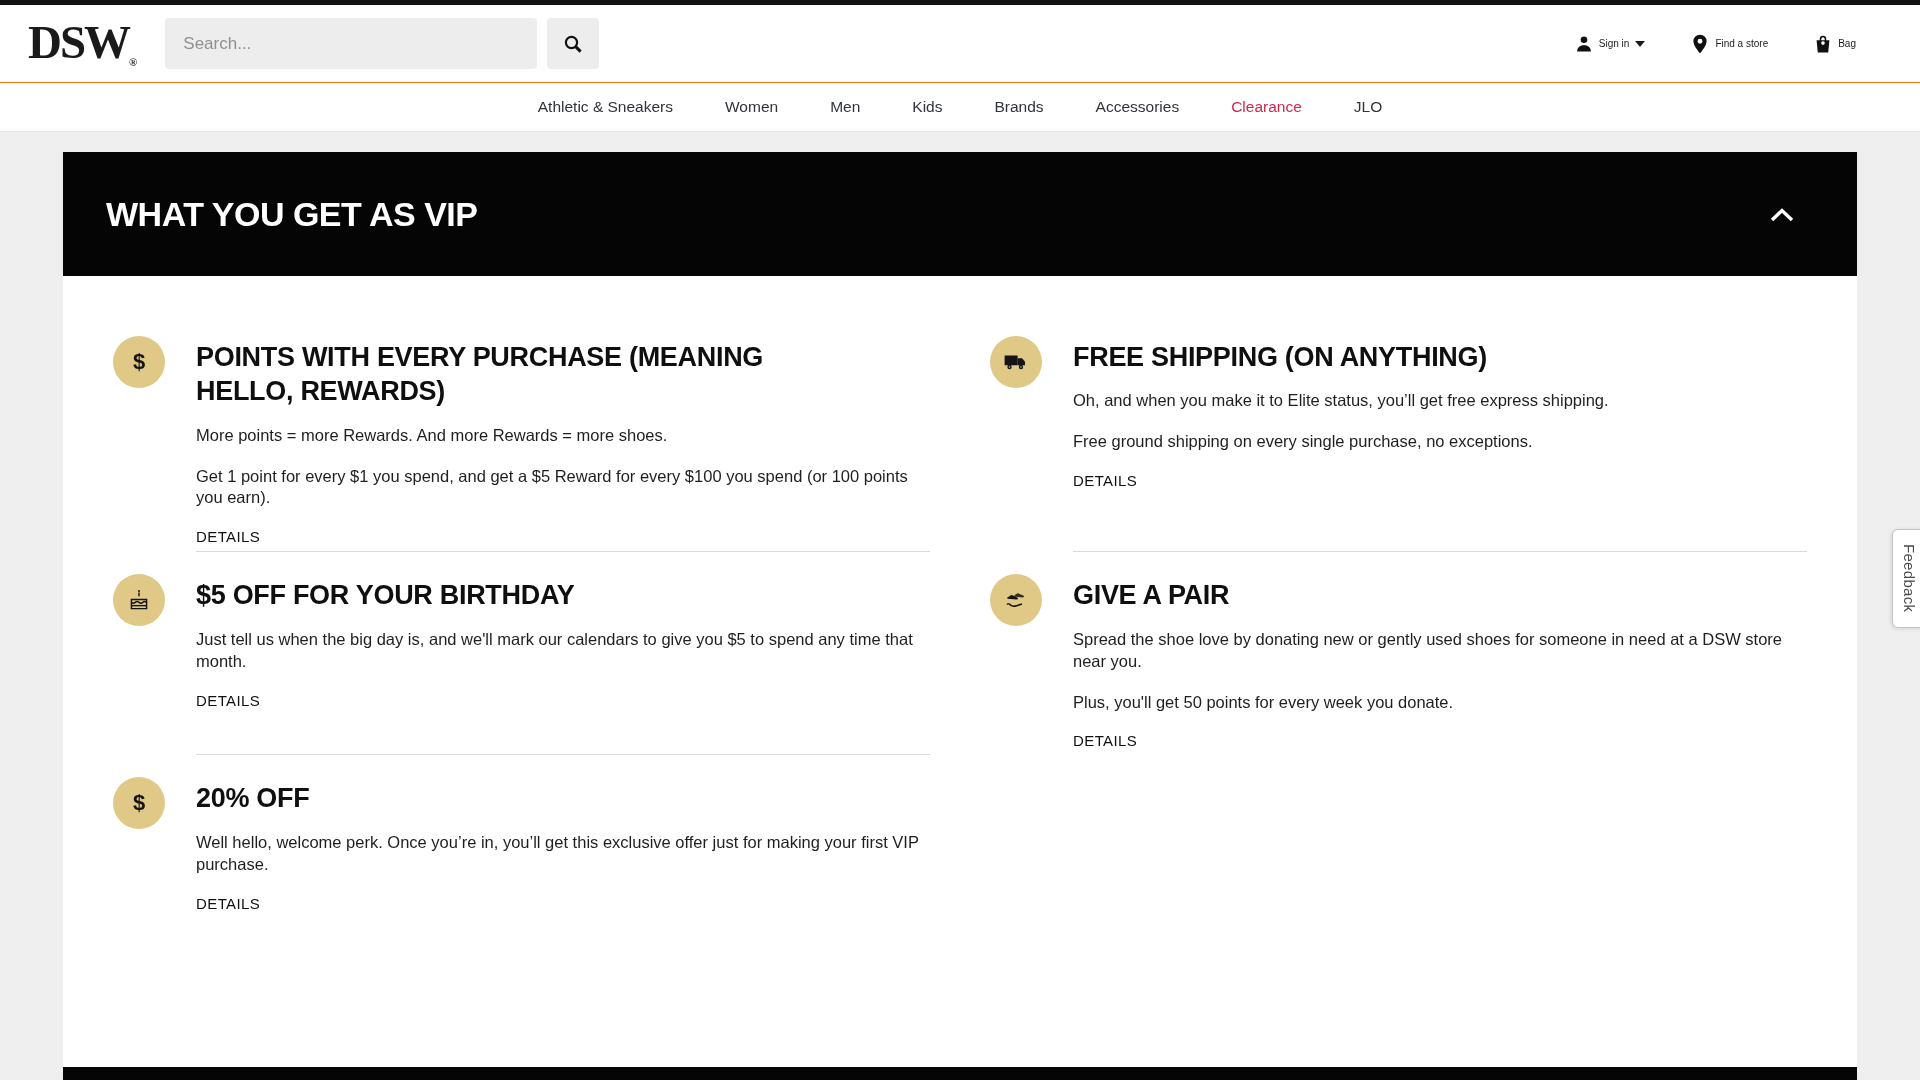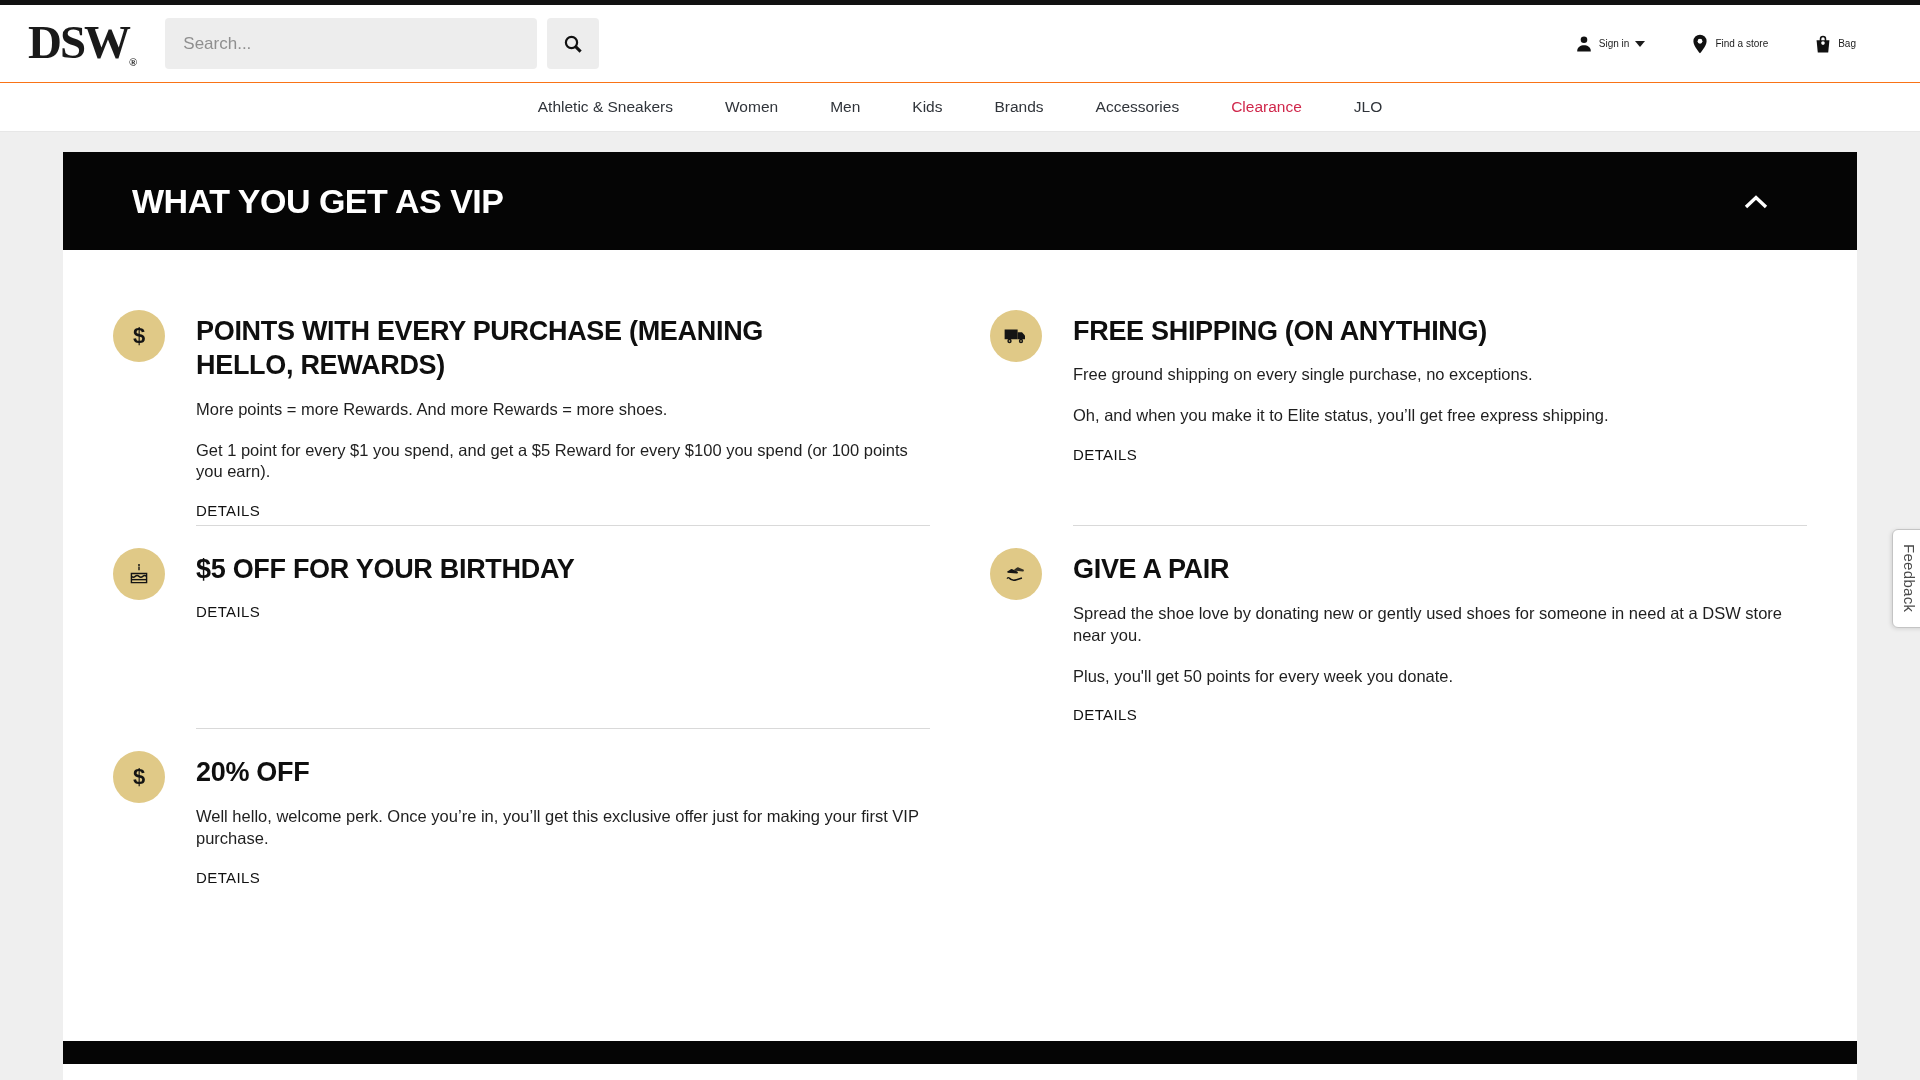--- a/index.html
+++ b/index.html
@@ -28,22 +28,22 @@
     border-top:6px solid #1c1c1c; margin-left:2px; }
 
   
   .nav { background:#fff; height:49px; display:flex; align-items:center; justify-content:center;
     gap:52px; border-bottom:1px solid #e7e7e7;text-align:right; }
   .nav-item { font-size:15.5px; color:#30343a; cursor:pointer; }
   .nav-item.highlight { color:#d0274b; }
 
   
   .panel { margin:20px 63px 0; }
-  .vip-banner { background:#050505; height:98px; display:flex; align-items:center;
-    padding:0 69px; cursor:pointer; }
+  .vip-banner { background:#050505; height:124px; display:flex; align-items:center;
+    padding:0 43px; cursor:pointer; }
   .vip-banner h1 { color:#fff; font-size:34px; font-weight:bold; letter-spacing:-0.5px; }
   .vip-banner .chev { margin-left:auto; margin-right:18px; display:flex; align-items:center; }
 
   .content { background:#fff; min-height:791px; padding:60px 50px 30px; }
   .benefits { display:grid; grid-template-columns:1fr 1fr; column-gap:60px; row-gap:22px; }
   .benefit-card { display:flex; align-items:flex-start; }
   .benefit-icon { width:52px; height:52px; border-radius:50%; background:#e0c987; flex:0 0 52px;
     display:flex; align-items:center; justify-content:center; margin-right:31px; }
   .benefit-icon .dollar { font-size:22px; font-weight:bold; color:#141414; }
   .benefit-content { display:flex; flex-direction:column; flex:1; min-height:100%; }
@@ -163,39 +163,40 @@
             <rect x="1.5" y="6" width="12" height="9" fill="#141414"></rect>
             <path d="M13.5 8.5h4l2.8 3v3.5h-6.8z" fill="#141414"></path>
             <circle cx="6" cy="16.6" r="2" fill="#141414"></circle>
               <circle cx="6" cy="16.6" r="0.7" fill="#e0c987"></circle>
             <circle cx="16.6" cy="16.6" r="2" fill="#141414"></circle>
               <circle cx="16.6" cy="16.6" r="0.7" fill="#e0c987"></circle>
           </svg>
         </div>
         <div class="benefit-content">
           <div class="benefit-title">FREE SHIPPING (ON ANYTHING)</div>
+          <div class="benefit-p">Oh, and when you make it to Elite status, you’ll get free express shipping.</div>
           <div class="benefit-p">Free ground shipping on every single purchase, no exceptions.</div>
-          <div class="benefit-p">Oh, and when you make it to Elite status, you’ll get free express shipping.</div>
           <a class="details-link">DETAILS</a>
           <div class="card-divider"></div>
         </div>
       </div>
 
       <div class="benefit-card">
         <div class="benefit-icon">
           <svg width="26" height="26" viewBox="0 0 24 24" fill="none" stroke="#141414" stroke-width="1.3">
             <line x1="12" y1="5" x2="12" y2="8.5"></line>
             <circle cx="12" cy="3.6" r="0.9" fill="#141414" stroke="none"></circle>
             <path d="M5 11.5h14v8.5H5z"></path>
             <path d="M5 14.2c1.2 1 2.3 1 3.5 0s2.3-1 3.5 0 2.3 1 3.5 0 2.3-1 3.5 0"></path>
             <line x1="5" y1="17.2" x2="19" y2="17.2"></line>
           </svg>
         </div>
         <div class="benefit-content">
           <div class="benefit-title">$5 OFF FOR YOUR BIRTHDAY</div>
+          <div class="benefit-p">Just tell us when the big day is, and we'll mark our calendars to give you $5 to spend any time that month.</div>
           <a class="details-link">DETAILS</a>
           <div class="card-divider"></div>
         </div>
       </div>
 
       <div class="benefit-card">
         <div class="benefit-icon">
           <svg width="26" height="26" viewBox="0 0 24 24">
             <path d="M4 9.5c2-.4 3.2-2.6 4.6-2l4.6 2.2c1 .5.6 1.8-.6 1.8l-8.4-.6z" fill="#141414"></path>
             <path d="M10.5 7.5c1.6-.3 2.6-2.1 3.8-1.6l4.4 2c1 .4.6 1.7-.5 1.7l-7.5-.6z" fill="#141414" opacity="0.85"></path>

